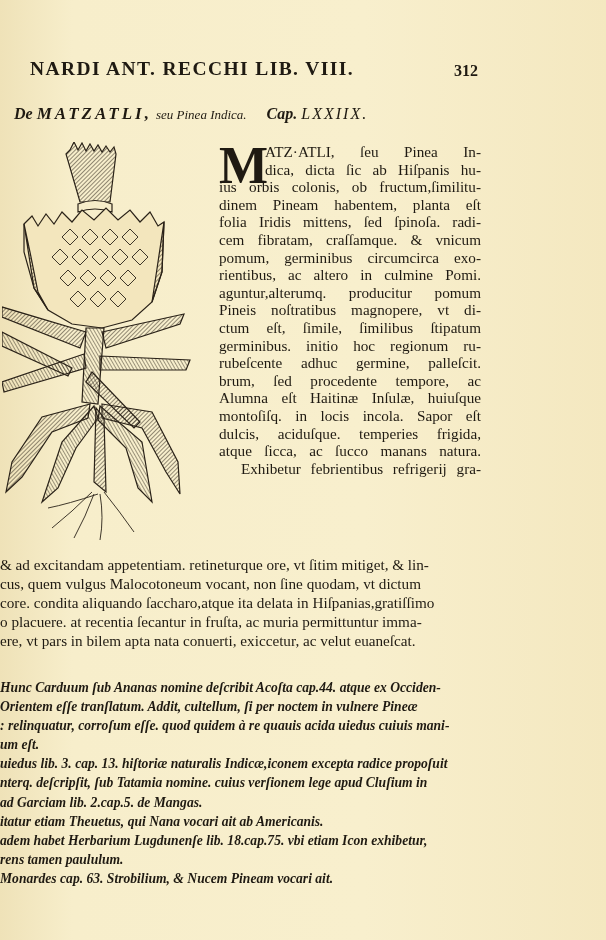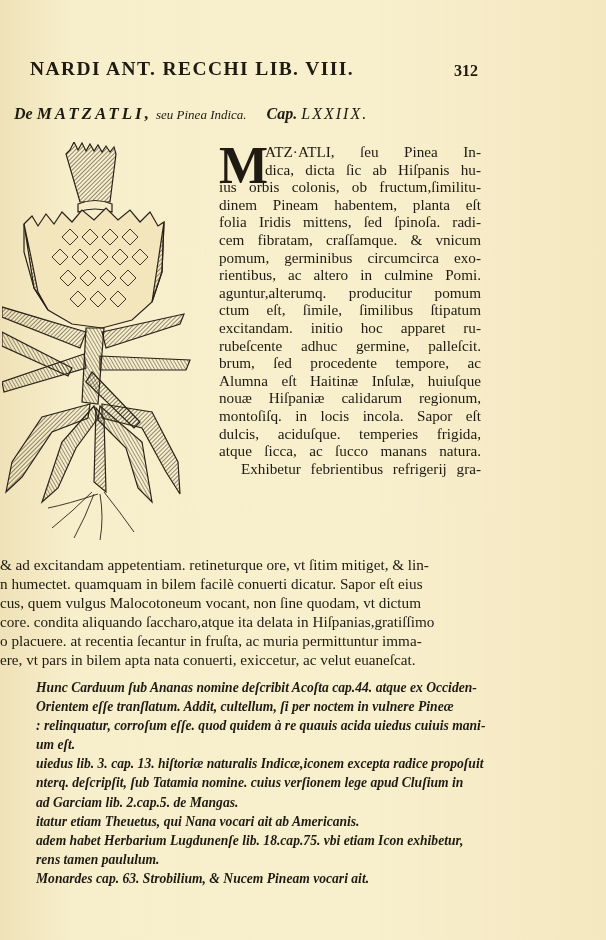--- a/index.html
+++ b/index.html
@@ -36,21 +36,21 @@
   .dropcap {
     position: absolute; left: 0; top: 0; font-size: 52px; line-height: 46px; font-weight: bold;
   }
   .col-line.indent { padding-left: 46px; }
   .col-line.indent-small { padding-left: 22px; }
 
   .wide-text { position: absolute; left: 0; top: 555px; width: 478px; }
   .wide-line { height: 19px; font-size: 15.2px; line-height: 19px; white-space: nowrap; overflow: hidden; }
 
   .notes { position: absolute; left: 0; top: 678px; width: 486px; }
-  .note-line { height: 19.1px; font-size: 13.6px; line-height: 19.1px; white-space: nowrap; overflow: hidden; font-style: italic; font-weight: bold; padding-left: 36px; }
+  .note-line { height: 19.1px; font-size: 13.6px; line-height: 19.1px; white-space: nowrap; overflow: hidden; font-style: italic; font-weight: bold; }
   .note-line.last { font-weight: bold; }
 </style>
 </head>
 <body>
 
 <div class="running-head">
   <span class="running-title">NARDI ANT. RECCHI LIB. VIII.</span>
   <span class="page-number">312</span>
 </div>
 
@@ -112,35 +112,34 @@
   <span class="dropcap">M</span>
   <div class="col-line indent">ATZ·ATLI, ſeu Pinea In-</div>
   <div class="col-line indent">dica, dicta ſic ab Hiſpanis hu-</div>
   <div class="col-line">ius orbis colonis, ob fructum,ſimilitu-</div>
   <div class="col-line">dinem Pineam habentem, planta eſt</div>
   <div class="col-line">folia Iridis mittens, ſed ſpinoſa. radi-</div>
   <div class="col-line">cem fibratam, craſſamque. &amp; vnicum</div>
   <div class="col-line">pomum, germinibus circumcirca exo-</div>
   <div class="col-line">rientibus, ac altero in culmine Pomi.</div>
   <div class="col-line">aguntur,alterumq. producitur pomum</div>
+  <div class="col-line">Pineis noſtratibus magnopere, vt di-</div>
   <div class="col-line">ctum eſt, ſimile, ſimilibus ſtipatum</div>
-  <div class="col-line">excitandam. initio hoc apparet ru-</div>
+  <div class="col-line">germinibus. initio hoc regionum ru-</div>
   <div class="col-line">rubeſcente adhuc germine, palleſcit.</div>
   <div class="col-line">brum, ſed procedente tempore, ac</div>
   <div class="col-line">Alumna eſt Haitinæ Inſulæ, huiuſque</div>
-  <div class="col-line">nouæ Hiſpaniæ calidarum regionum,</div>
   <div class="col-line">montoſiſq. in locis incola. Sapor eſt</div>
   <div class="col-line">dulcis, aciduſque. temperies frigida,</div>
   <div class="col-line">atque ſicca, ac ſucco manans natura.</div>
   <div class="col-line indent-small">Exhibetur febrientibus refrigerij gra-</div>
 </div>
 
 <div class="wide-text">
   <div class="wide-line">&amp; ad excitandam appetentiam. retineturque ore, vt ſitim mitiget, &amp; lin-</div>
-  <div class="wide-line">n humectet. quamquam in bilem facilè conuerti dicatur. Sapor eſt eius</div>
   <div class="wide-line">cus, quem vulgus Malocotoneum vocant, non ſine quodam, vt dictum</div>
   <div class="wide-line">core. condita aliquando ſaccharo,atque ita delata in Hiſpanias,gratiſſimo</div>
   <div class="wide-line">o placuere. at recentia ſecantur in fruſta, ac muria permittuntur imma-</div>
   <div class="wide-line">ere, vt pars in bilem apta nata conuerti, exiccetur, ac velut euaneſcat.</div>
 </div>
 
 <div class="notes">
   <div class="note-line">Hunc Carduum ſub Ananas nomine deſcribit Acoſta cap.44. atque ex Occiden-</div>
   <div class="note-line">Orientem eſſe tranſlatum. Addit, cultellum, ſi per noctem in vulnere Pineæ</div>
   <div class="note-line">: relinquatur, corroſum eſſe. quod quidem à re quauis acida uiedus cuiuis mani-</div>

